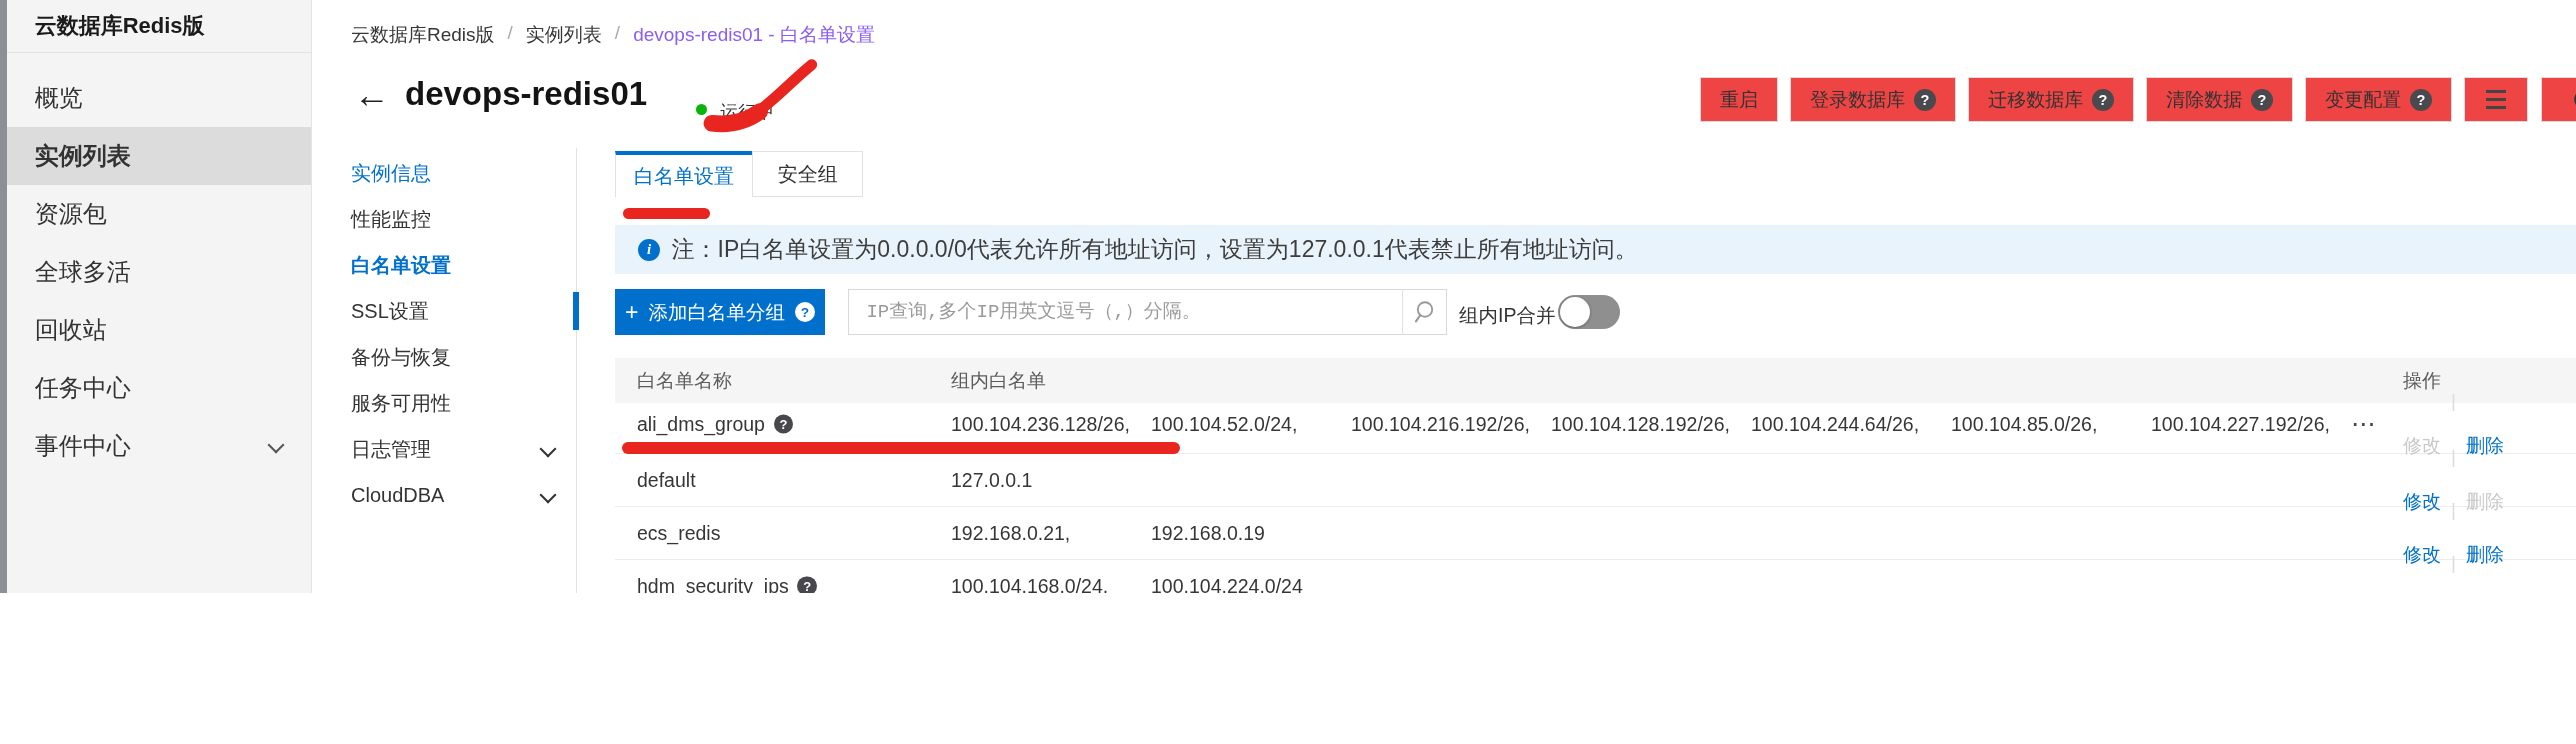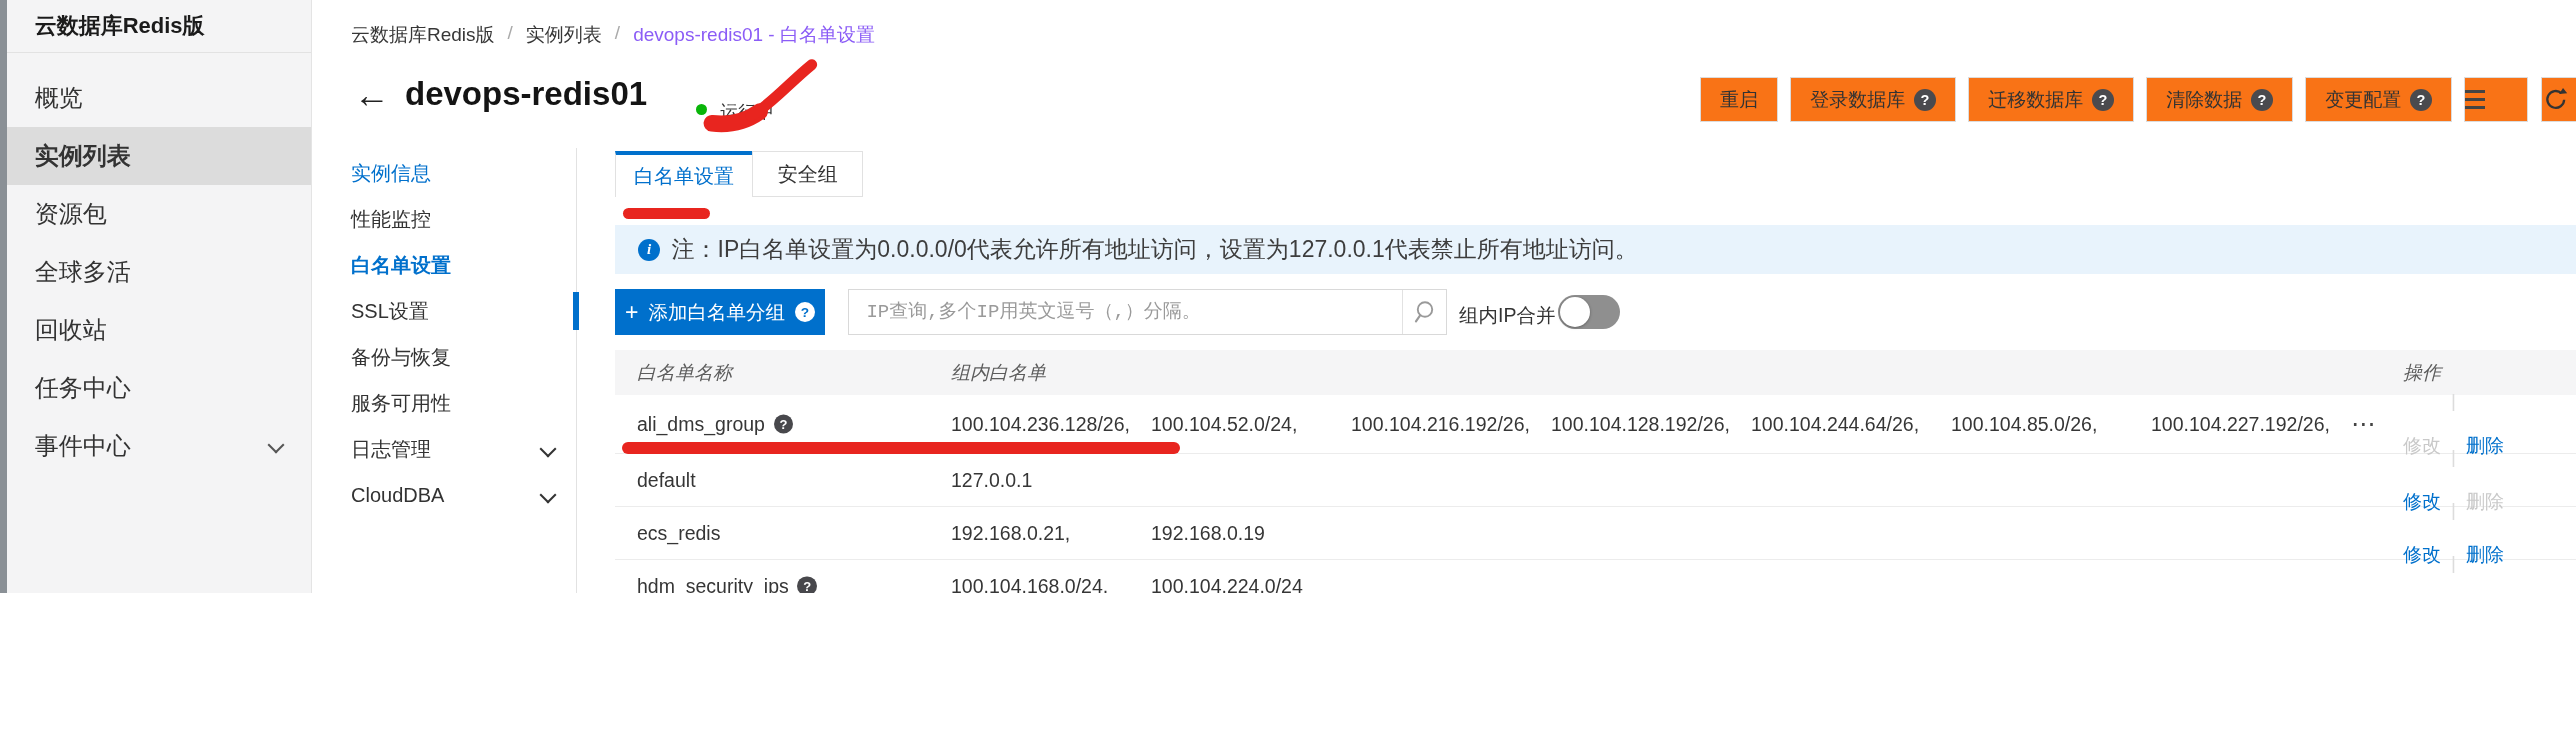--- a/index.html
+++ b/index.html
@@ -25,21 +25,21 @@
   .crumb.current{color:#8b5cf6;}
 
   
   .back-arrow{position:absolute;left:354px;top:77px;font-size:36px;color:#222;cursor:pointer;line-height:1;}
   .page-title{position:absolute;left:405px;top:75px;font-size:33px;font-weight:600;color:#141414;}
   .status-dot{position:absolute;left:696px;top:104px;width:11px;height:11px;border-radius:50%;background:#09b509;}
   .status-text{position:absolute;left:720px;top:100px;font-size:18px;color:#333;}
 
   
   .header-actions{position:absolute;left:1700px;top:77px;display:flex;gap:12.3px;height:45px;}
-  .hbtn{display:flex;align-items:center;justify-content:flex-start;gap:8.7px;padding:0 19px;background:#f97316;border:0.7px solid #dcdcdc;font-size:19px;color:#333;box-sizing:border-box;white-space:nowrap;cursor:pointer;font-family:inherit;}
+  .hbtn{display:flex;align-items:center;justify-content:center;gap:8.7px;padding:0 19px;background:#ef4444;border:0.7px solid #dcdcdc;font-size:19px;color:#333;box-sizing:border-box;white-space:nowrap;cursor:pointer;font-family:inherit;}
   .hbtn.icon-btn{width:64px;padding:0;}
   .hbtn.refresh-btn{width:87px;padding:0;}
   .help-badge{width:22px;height:22px;border-radius:50%;background:#4a4a4e;color:#fff;font-size:14.5px;font-weight:bold;display:flex;align-items:center;justify-content:center;flex:none;}
   .bars{display:flex;flex-direction:column;gap:5px;}
   .bars div{width:19.5px;height:2.9px;background:#444;}
 
   
   .subnav{position:absolute;left:351px;top:150px;}
   .subnav-item{position:relative;width:217px;height:46px;display:flex;align-items:center;font-size:20px;color:#333;cursor:pointer;}
   .subnav-item.link{color:#0070cc;}
@@ -65,21 +65,21 @@
   .add-help{width:20px;height:20px;border-radius:50%;background:#fff;color:#0070cc;font-size:13.7px;font-weight:bold;display:flex;align-items:center;justify-content:center;flex:none;}
   .search-box{position:absolute;left:848px;top:289px;width:599px;height:46px;border:0.7px solid #d9d9d9;background:#fff;box-sizing:border-box;display:flex;}
   .search-input{flex:1;border:none;outline:none;font-size:19px;color:#15803d;padding:0 0 0 17.4px;background:transparent;font-family:Liberation Mono, monospace;min-width:0;}
   .search-input::placeholder{color:#9a9a9a;}
   .search-icon-area{width:43px;border-left:0.7px solid #e2e2e2;display:flex;align-items:center;justify-content:center;cursor:pointer;}
   .merge-label{position:absolute;left:1459px;top:302px;font-size:19.5px;color:#333;}
   .toggle{position:absolute;left:1558px;top:295px;width:62px;height:34px;border-radius:17.4px;background:#8f8f8f;cursor:pointer;}
   .toggle-knob{position:absolute;left:2.2px;top:2.2px;width:30px;height:30px;border-radius:50%;background:#fff;box-shadow:0 0.7px 2.9px rgba(0,0,0,.35);}
 
   
-  .thead{position:absolute;left:615px;top:350px;width:1961px;height:45px;background:#f5f5f6;font-style:italic;}
+  .thead{position:absolute;left:615px;top:358px;width:1961px;height:45px;background:#f5f5f6;}
   .th{position:absolute;top:50%;transform:translateY(-50%);font-size:19px;color:#5c5c5c;}
   .th.c1{left:22px;} .th.c2{left:336px;} .th.c3{left:1788px;}
   .tbody{position:absolute;left:615px;top:395px;width:1961px;}
   .trow{position:relative;border-bottom:0.7px solid #ececec;box-sizing:border-box;}
   .row-name{position:absolute;left:22px;top:50%;transform:translateY(-50%);display:flex;align-items:center;gap:8.7px;font-size:19.5px;color:#363636;}
   .q-badge{width:19.5px;height:19.5px;border-radius:50%;background:#48484c;color:#fff;font-size:13px;font-weight:bold;display:flex;align-items:center;justify-content:center;flex:none;cursor:pointer;}
   .row-ips{position:absolute;left:336px;top:50%;transform:translateY(-50%);display:flex;align-items:center;}
   .ip{width:200px;font-size:19.5px;color:#363636;white-space:nowrap;flex:none;}
   .ellipsis{font-size:24.6px;color:#444;letter-spacing:2.2px;cursor:pointer;line-height:0.5;}
   .row-actions{position:absolute;left:1788px;top:50%;transform:translateY(-50%);display:flex;gap:10px;font-size:19px;white-space:nowrap;}

